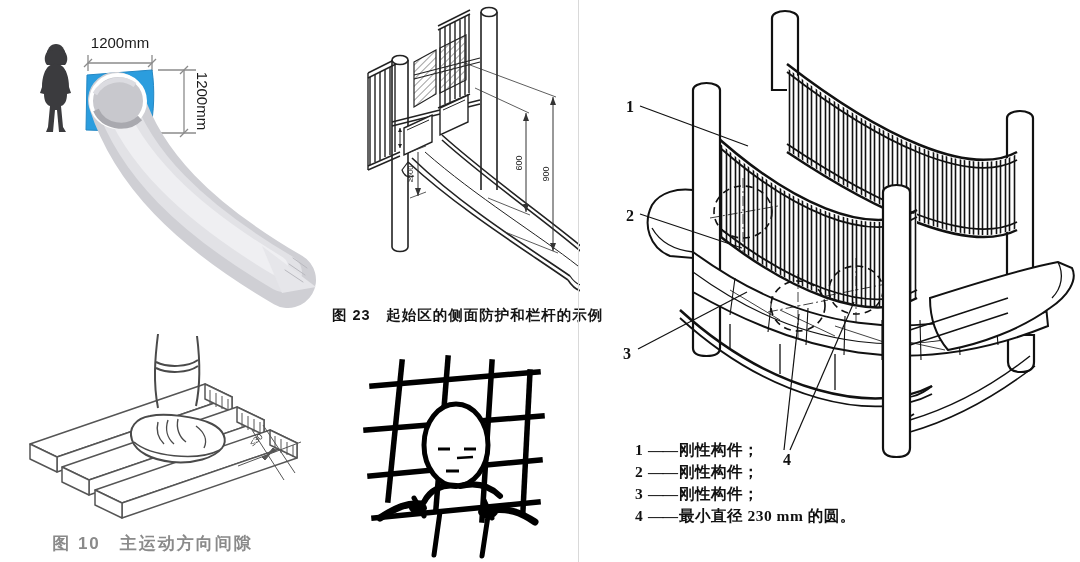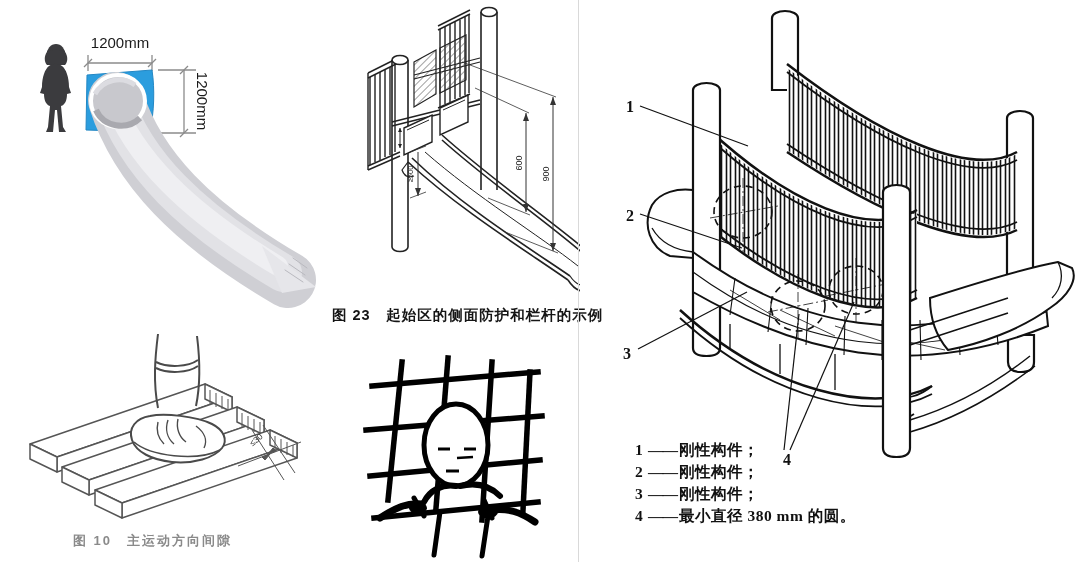--- a/index.html
+++ b/index.html
@@ -1,20 +1,20 @@
 <!DOCTYPE html>
 <html><head>
 <meta charset="utf-8">
 <style>
   html,body{margin:0;padding:0;background:#fff;}
   #stage{position:relative;width:1080px;height:562px;background:#fff;overflow:hidden;
          font-family:"Liberation Sans",sans-serif;padding-left:9px;}
   .abs{position:absolute;}
   .caption{font-family:"Liberation Sans",sans-serif;text-align:center;white-space:nowrap;}
-  .cap10{color:#8a8a8a;font-size:13px;font-weight:600;letter-spacing:2px;}
+  .cap10{color:#8a8a8a;font-size:17px;font-weight:600;letter-spacing:2px;}
   .cap23{color:#151515;font-size:14.5px;font-weight:700;letter-spacing:1px;}
   .legend{font-family:"Liberation Serif",serif;color:#111;font-size:15.5px;font-weight:600;}
   .legend .row{display:flex;align-items:baseline;height:22px;letter-spacing:.5px;}
   .legend .num{display:inline-block;width:14px;text-align:center;}
   .legend .dash{display:inline-block;margin:0 2px;letter-spacing:-1px;}
   .divider{width:1px;background:#d9d9d9;}
   svg{display:block;}
   text{font-family:"Liberation Sans",sans-serif;}
   .callout{font-family:"Liberation Serif",serif;font-weight:600;}
 </style>
@@ -300,18 +300,18 @@
         <span>刚性构件；</span>
     </div>
     <div class="row">
       <span class="num">3</span>
         <span class="dash">——</span>
         <span>刚性构件；</span>
     </div>
     <div class="row">
       <span class="num">4</span>
         <span class="dash">——</span>
-        <span>最小直径 380 mm 的圆。</span>
+        <span>最小直径 230 mm 的圆。</span>
     </div>
   </div>
 
   <div class="abs divider" style="left:578px;top:0;height:562px"></div>
 </div>
 
 </body></html>

